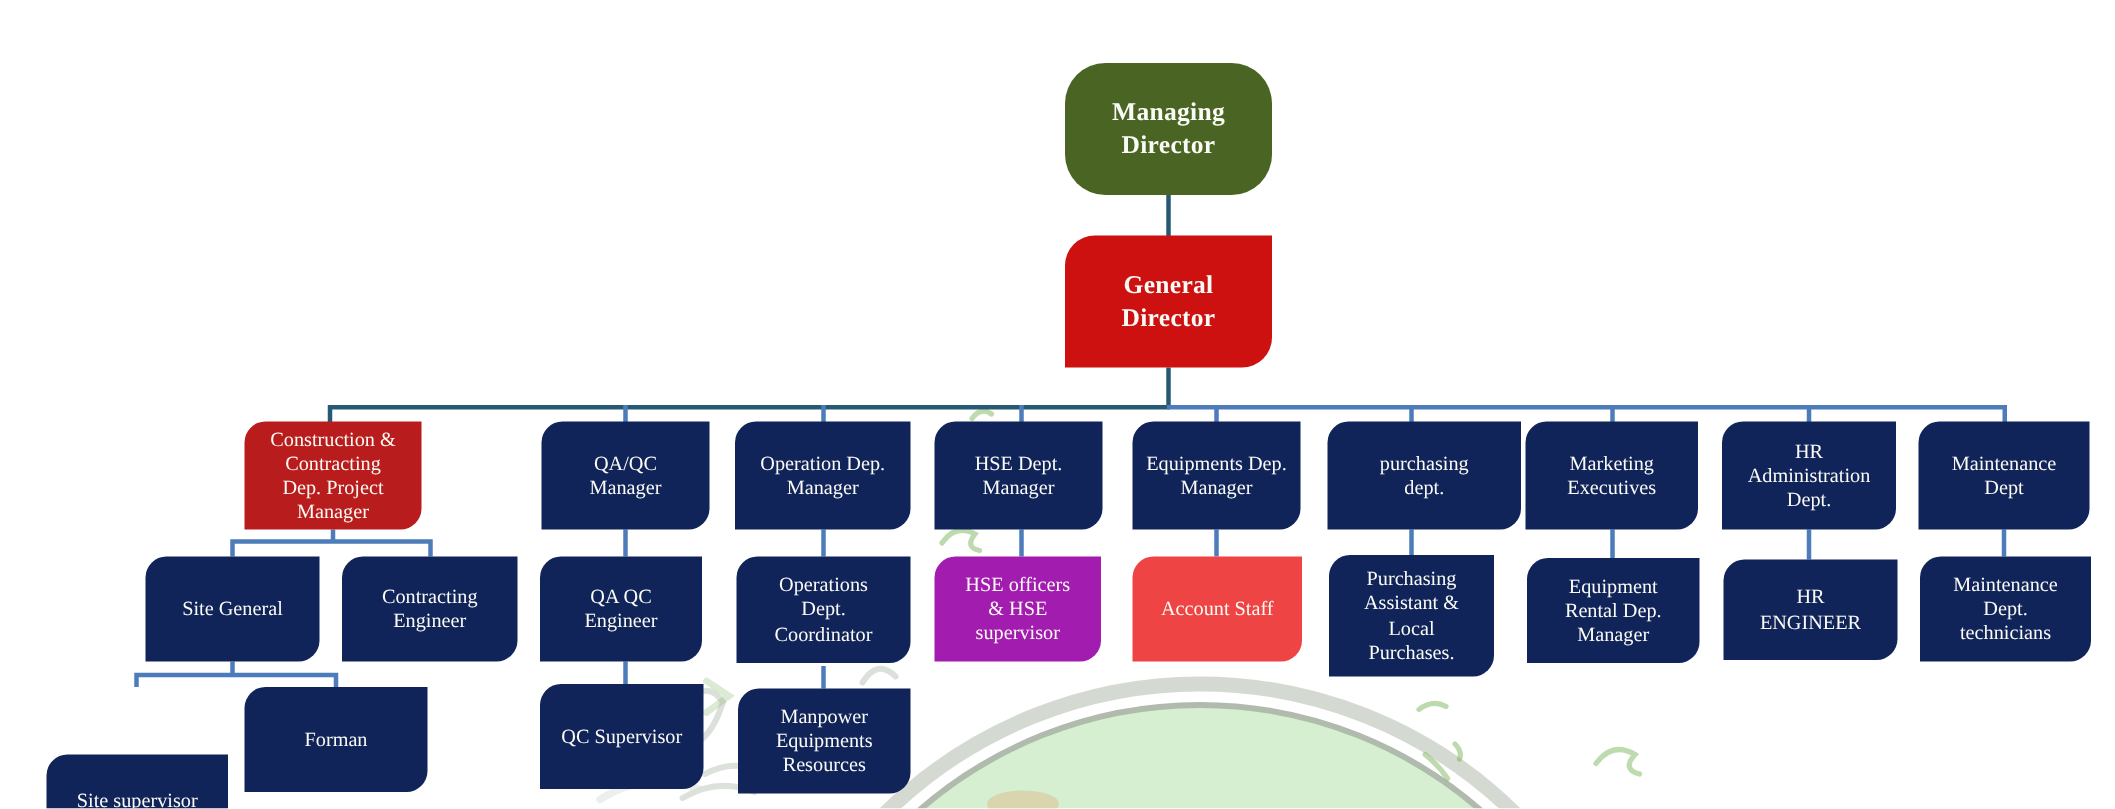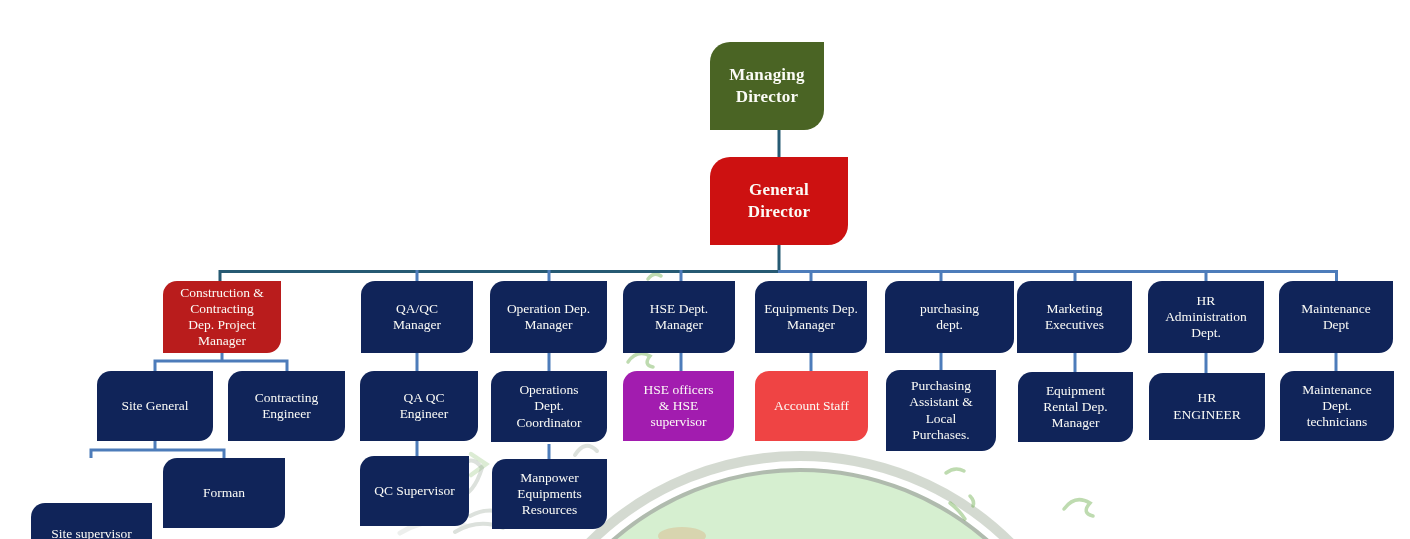--- a/index.html
+++ b/index.html
@@ -63,21 +63,21 @@
       <path d="M549 353 V371 M549 444 V459"></path>
       <path d="M681 353 V371"></path>
       <path d="M811 353 V371"></path>
       <path d="M941 353 V370"></path>
       <path d="M1075 353 V372"></path>
       <path d="M1206 353 V373"></path>
       <path d="M1336 353 V371"></path>
     </g>
   </svg>
 
-  <div class="node lvl1" style="left: 710px; top: 42px; width: 114px; height: 88px; background-color: rgb(74, 100, 36);">
+  <div class="node lvl1" style="left: 710px; top: 42px; width: 138px; height: 88px; background-color: rgb(74, 100, 36); border-radius: 27px;">
     <span style="max-width:92px;">Managing Director</span>
   </div>
   <div class="node lvl1" style="left: 710px; top: 157px; width: 138px; height: 88px; background-color: rgb(205, 17, 17);">
     <span style="max-width:92px;">General Director</span>
   </div>
 
   <div class="node" style="left: 163px; top: 281px; width: 118px; height: 72px; background-color: #b91c1c;">
     <span style="max-width:92px;">Construction &amp; Contracting Dep. Project Manager</span>
   </div>
   <div class="node" style="left: 361px; top: 281px; width: 112px; height: 72px; background-color: rgb(16, 36, 89);">
@@ -104,21 +104,21 @@
   <div class="node" style="left: 1279px; top: 281px; width: 114px; height: 72px; background-color: rgb(16, 36, 89);">
     <span style="max-width:88px;">Maintenance Dept</span>
   </div>
 
   <div class="node" style="left: 97px; top: 371px; width: 116px; height: 70px; background-color: rgb(16, 36, 89);">
     <span>Site General</span>
   </div>
   <div class="node" style="left: 228px; top: 371px; width: 117px; height: 70px; background-color: rgb(16, 36, 89);">
     <span style="max-width:84px;">Contracting Engineer</span>
   </div>
-  <div class="node" style="left: 360px; top: 371px; width: 108px; height: 70px; background-color: rgb(16, 36, 89); padding-left: 10px;">
+  <div class="node" style="left: 360px; top: 371px; width: 108px; height: 70px; background-color: rgb(16, 36, 89);">
     <span style="max-width:62px;">QA QC Engineer</span>
   </div>
   <div class="node" style="left: 491px; top: 371px; width: 116px; height: 71px; background-color: rgb(16, 36, 89);">
     <span style="max-width:82px;">Operations Dept. Coordinator</span>
   </div>
   <div class="node" style="left: 623px; top: 371px; width: 111px; height: 70px; background-color: #a21caf;">
     <span style="max-width:82px;">HSE officers &amp; HSE supervisor</span>
   </div>
   <div class="node" style="left: 755px; top: 371px; width: 113px; height: 70px; background-color: #ef4444;">
     <span>Account Staff</span>

